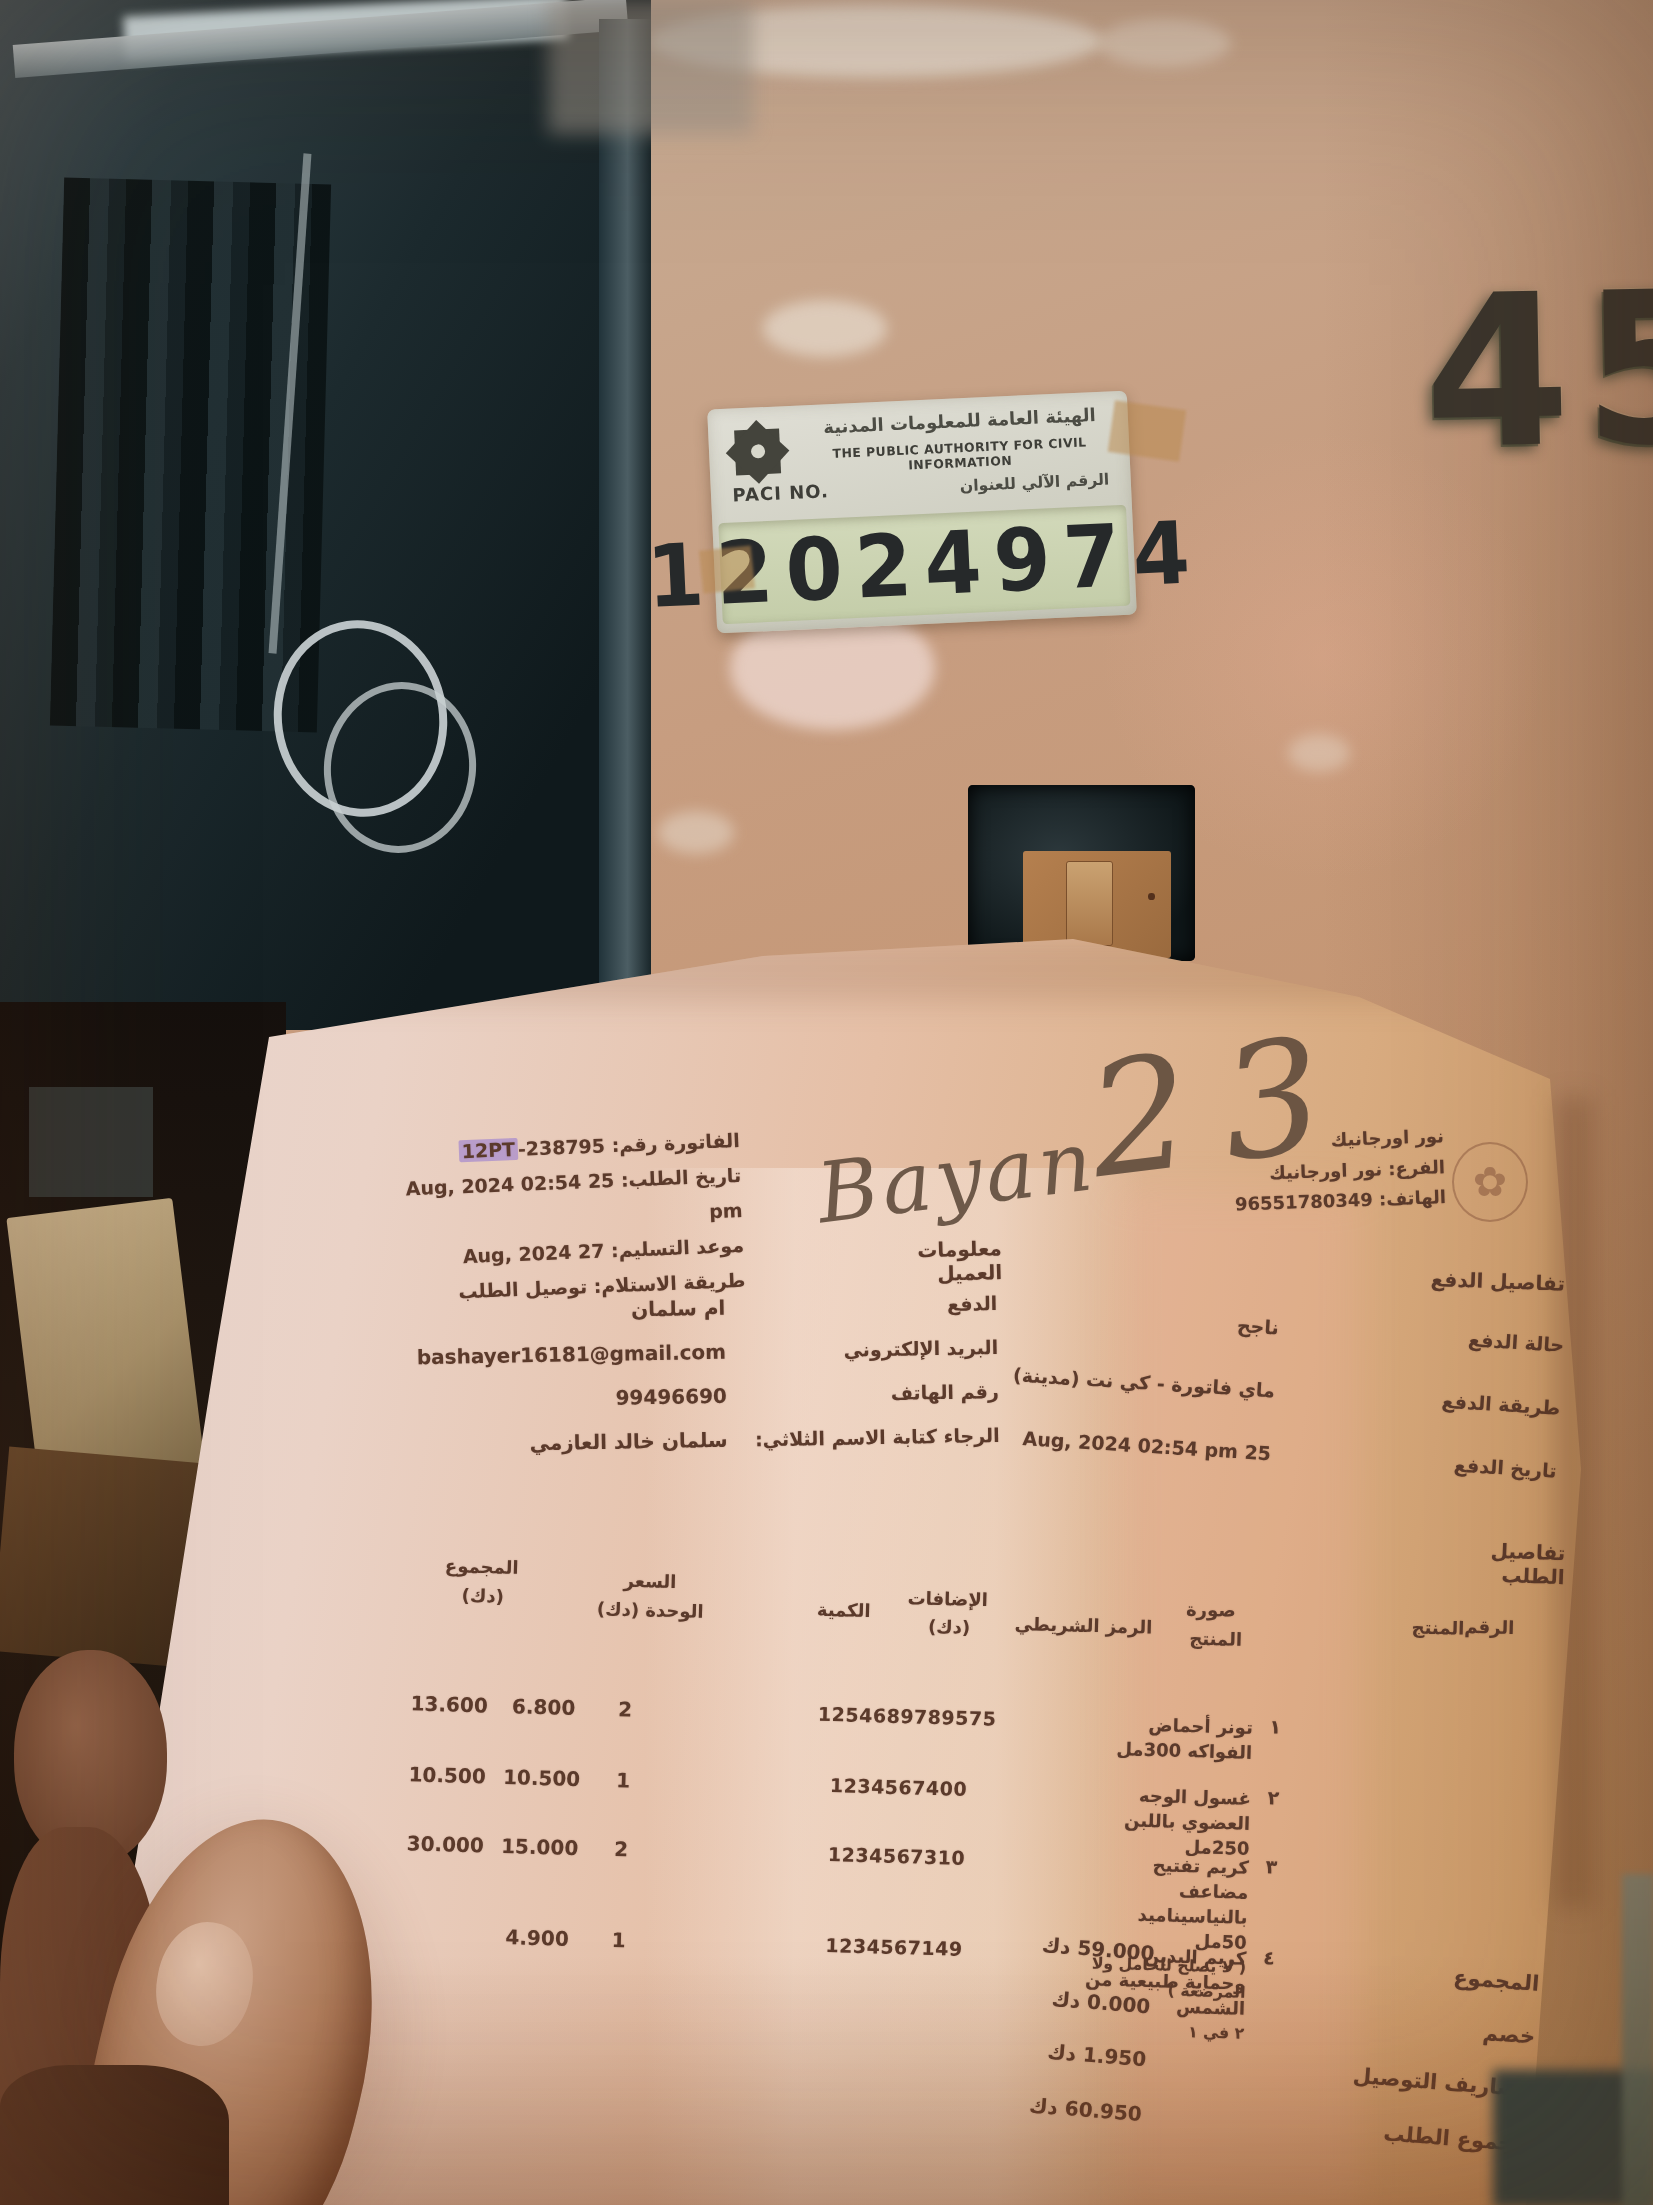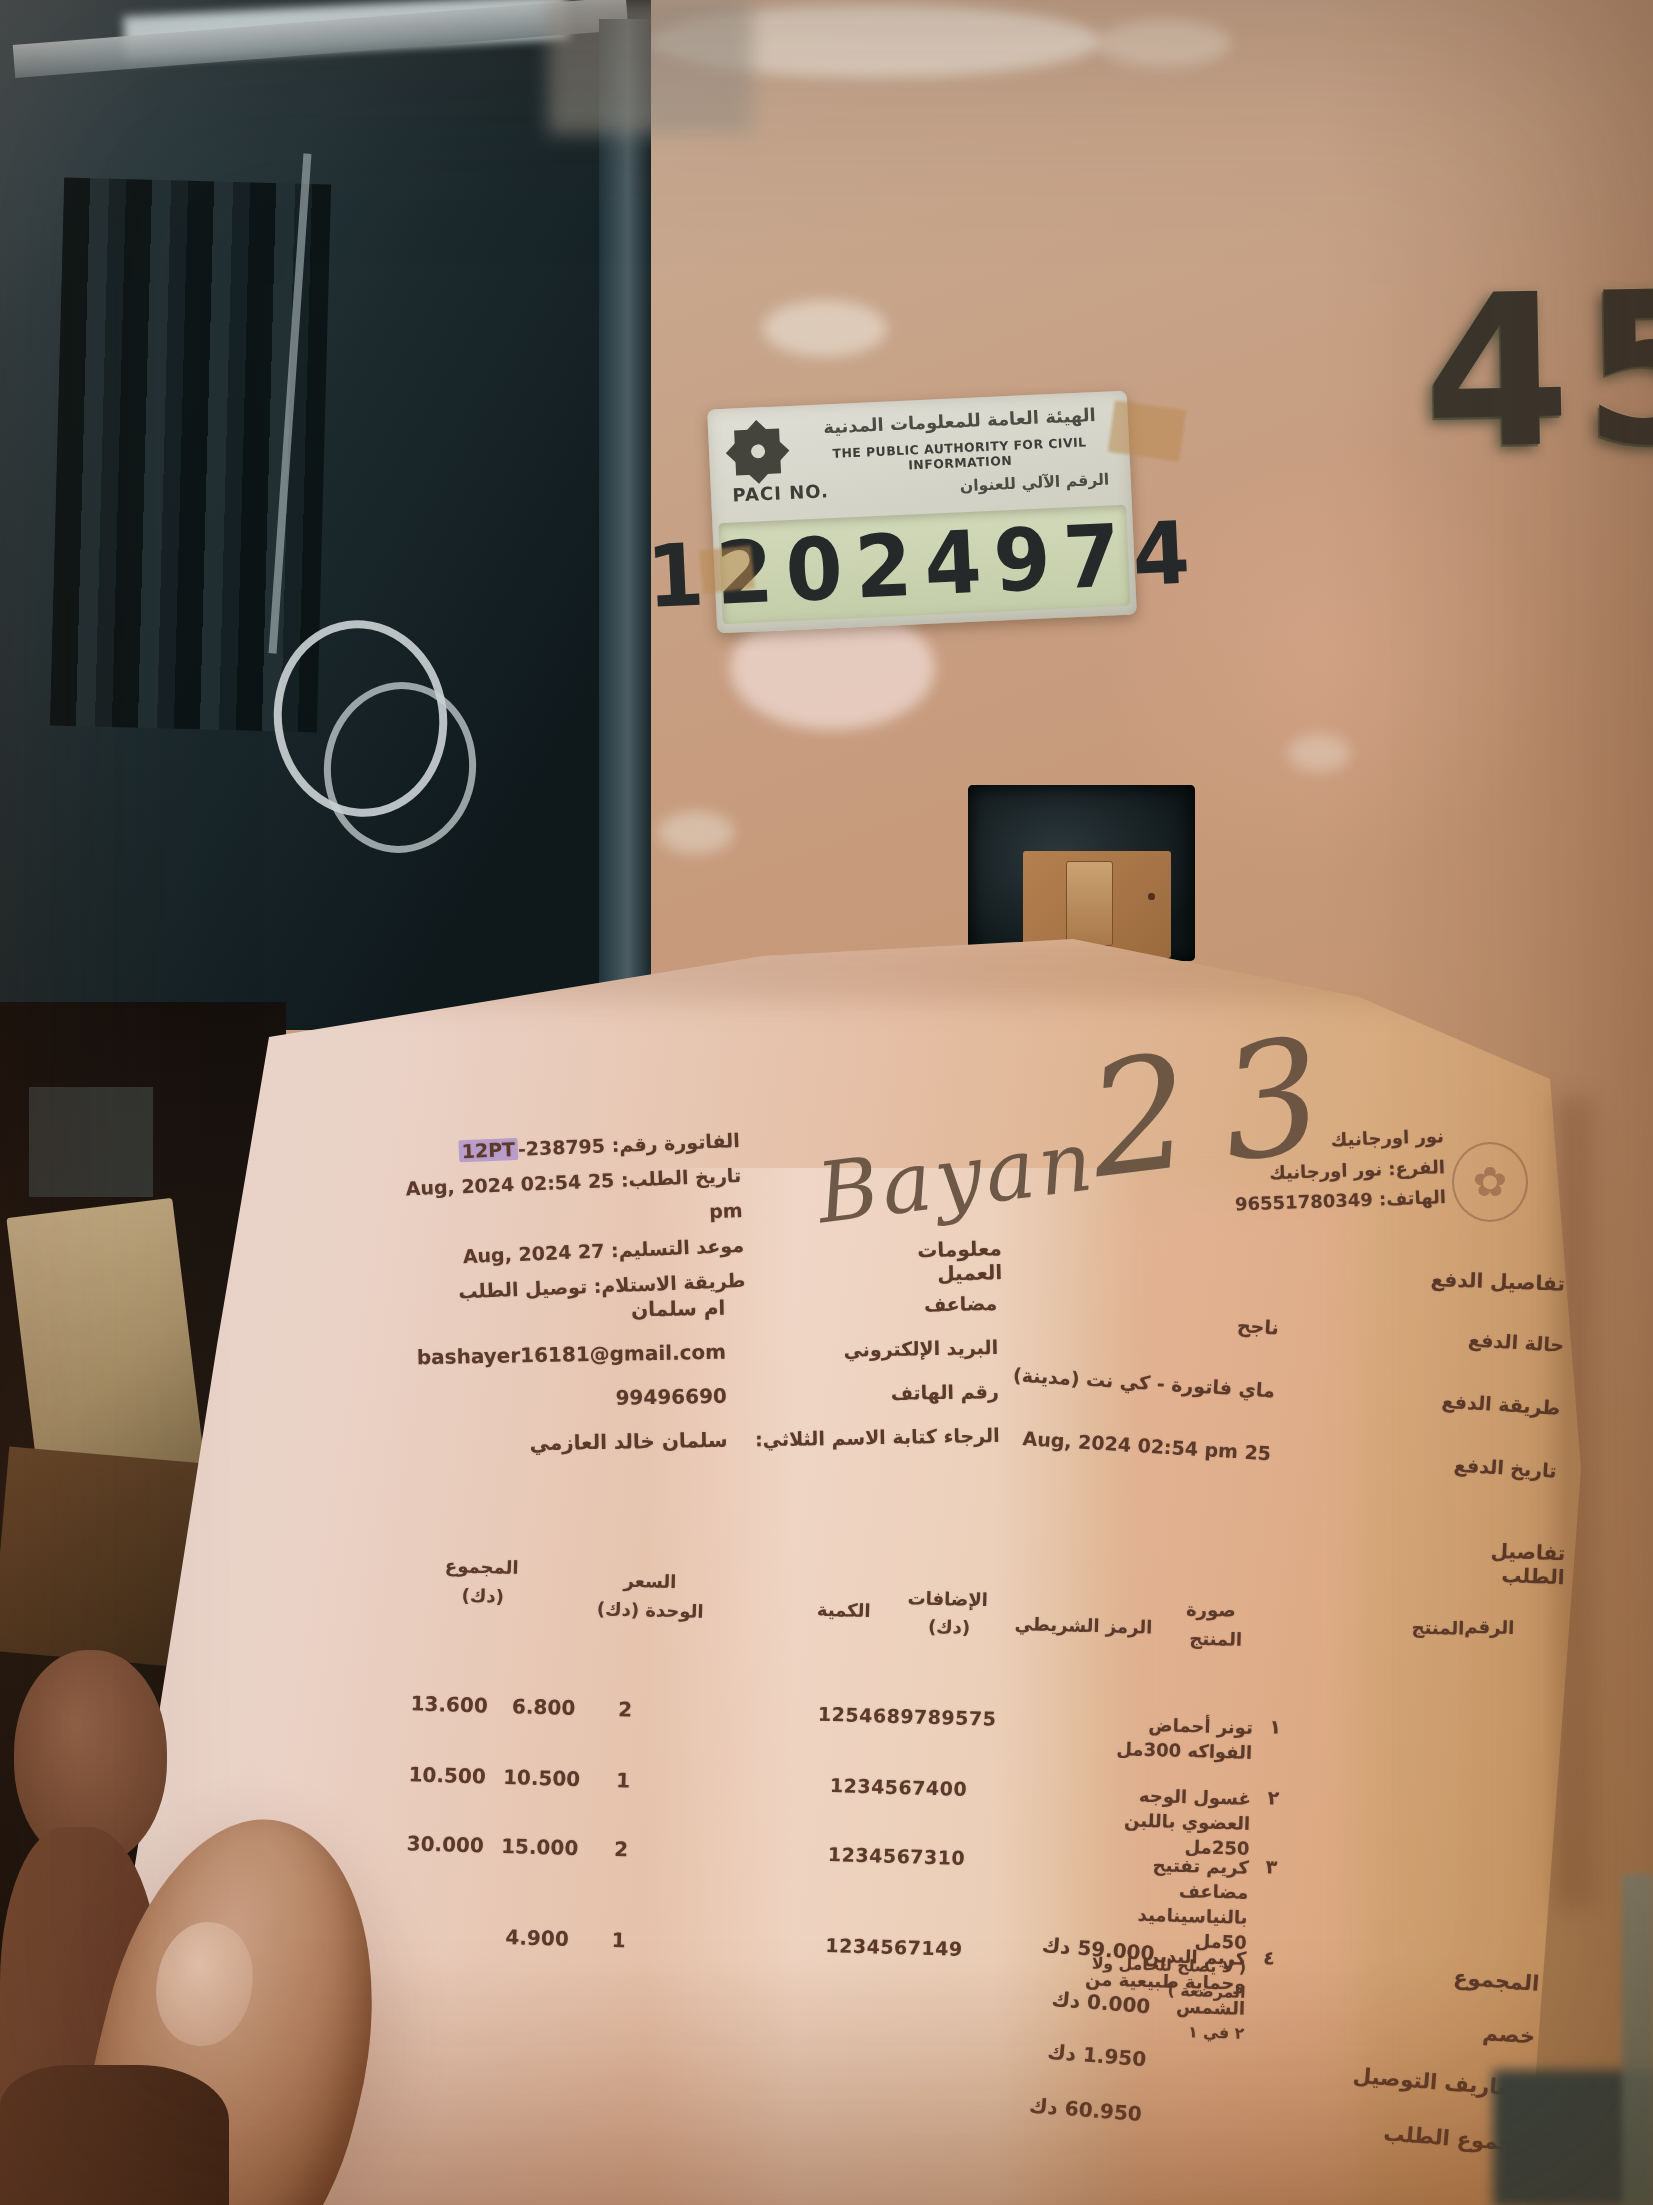--- a/index.html
+++ b/index.html
@@ -237,21 +237,21 @@
     <div class="abs ink" id="rs-block">
       <div>نور اورجانيك</div>
       <div>الفرع: نور اورجانيك</div>
       <div>الهاتف: 96551780349</div>
     </div>
     <div class="abs" id="store-logo">✿</div>
 
     <div class="abs ink" id="rc-cust-title">معلومات العميل</div>
     <div class="abs ink" id="rc-customer">
       <div class="crow">
-        <span class="clabel">مضاعف</span>
+        <span class="clabel">الدفع</span>
         <span class="cval">ام سلمان</span>
       </div>
       <div class="crow">
         <span class="clabel">البريد الإلكتروني</span>
         <span class="cval">bashayer16181@gmail.com</span>
       </div>
       <div class="crow">
         <span class="clabel">رقم الهاتف</span>
         <span class="cval">99496690</span>
       </div>

